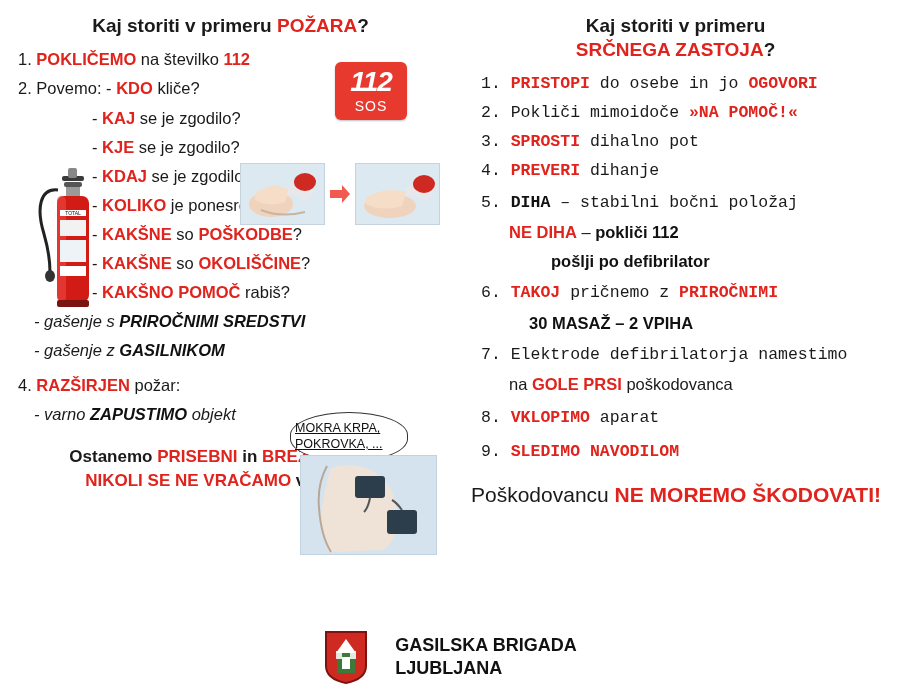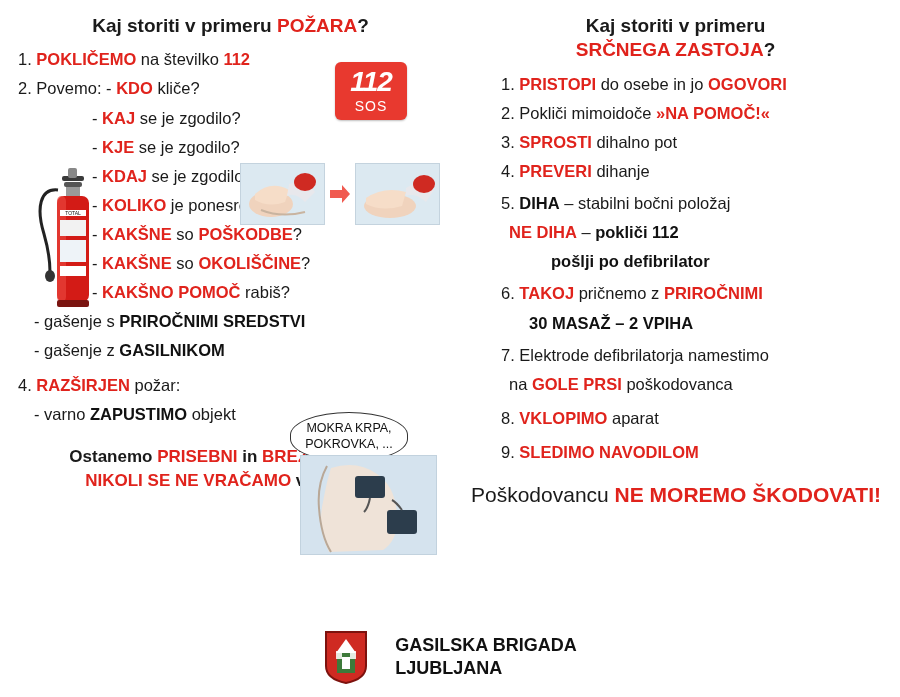--- a/index.html
+++ b/index.html
@@ -44,22 +44,22 @@
   .line {
     font-size: 16.5px;
     line-height: 1.34;
     margin: 0 0 7px 0;
     color: #1a1a1a;
   }
   .num { font-size: 16.5px; }
   .sub {
     margin-left: 74px;
   }
-  .sub2 { margin-left: 16px; }
-  .indent-r { margin-left: 38px; }
+  .sub2 { margin-left: 16px; font-style: italic; }
+  .indent-r { margin-left: 18px; font-family: Liberation Mono, monospace; }
 
   
   .left-block-1 { margin-top: 2px; }
   .left-list-2 { margin-top: 2px; }
   .left-mid { margin-top: 14px; }
   .left-bottom { margin-top: 12px; }
 
   .closing {
     margin-top: 20px;
     font-size: 17px;
@@ -111,28 +111,28 @@
   .callout {
     position: absolute;
     left: 290px;
     top: 412px;
     width: 118px;
     height: 50px;
     border: 1.5px solid #333;
     border-radius: 50%/46%;
     font-size: 12.5px;
     line-height: 1.25;
-    text-align: center;
     display: flex;
     align-items: center;
     justify-content: center;
     background: #fff;
     color: #111;
     padding: 2px 4px;
     box-sizing: border-box;
+    text-decoration: underline;
   }
 
   
   .cpr-img {
     position: absolute;
     left: 240px;
     top: 163px;
     width: 200px;
     height: 62px;
     display: flex;

